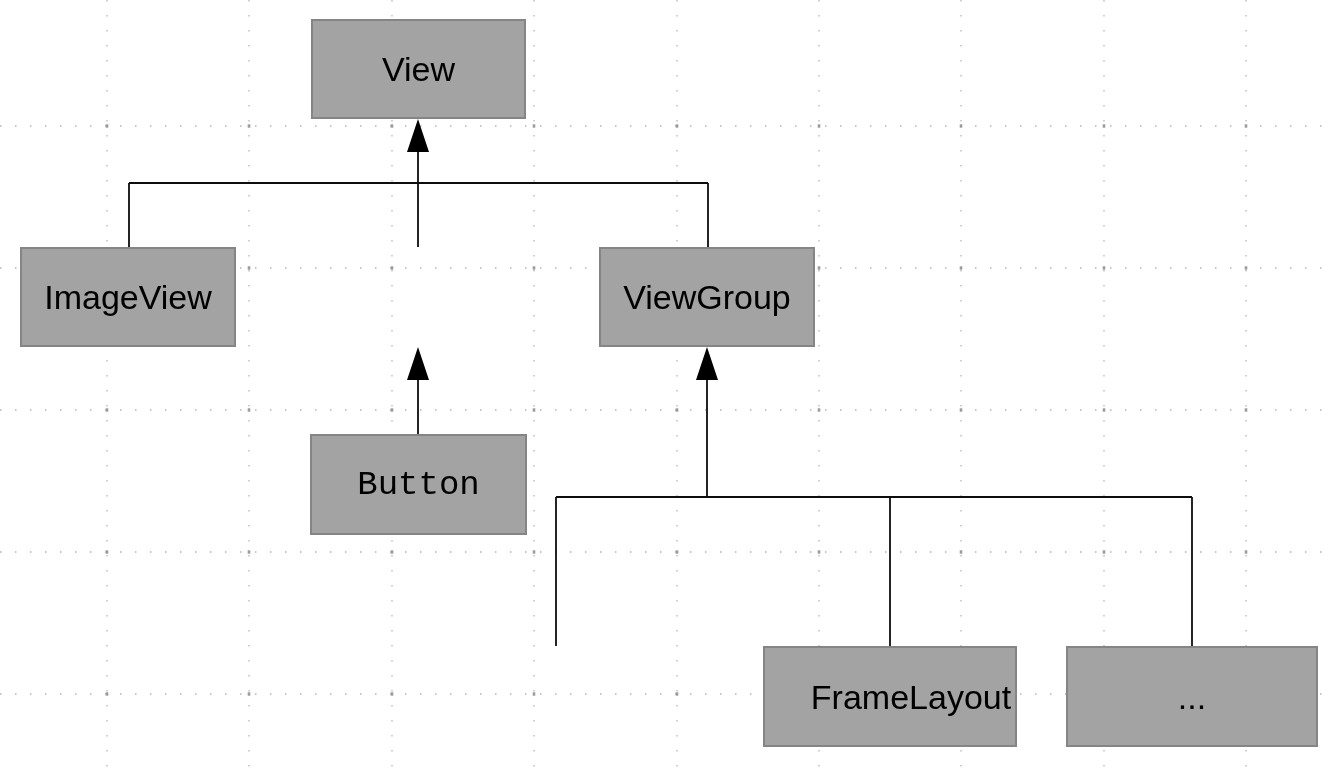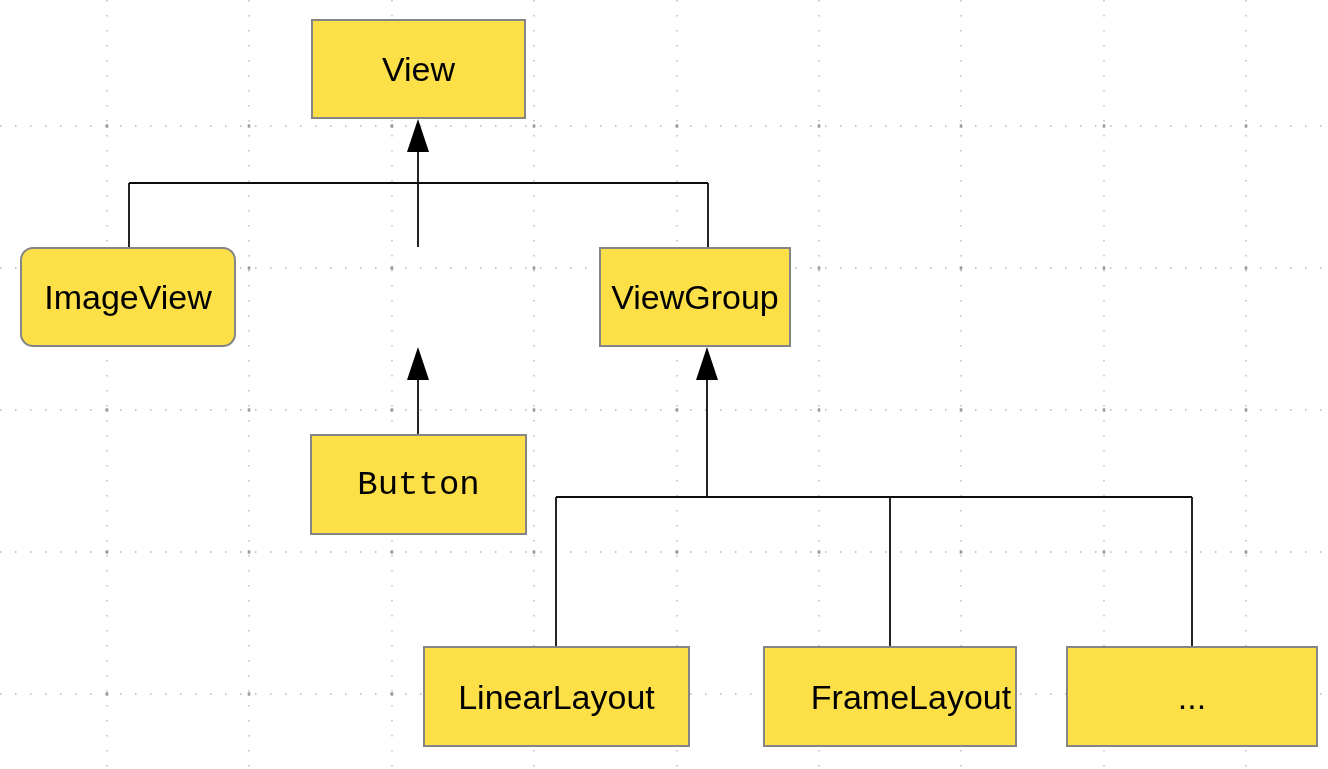--- a/index.html
+++ b/index.html
@@ -18,34 +18,34 @@
   .layer {
     position: absolute;
     left: 0;
     top: 0;
     width: 1328px;
     height: 769px;
   }
   .node {
     position: absolute;
     box-sizing: border-box;
-    background: #fde047;
+    background: #a3a3a3;
     border: 2px solid #858585;
     display: flex;
     align-items: center;
     justify-content: center;
     font-size: 34px;
     color: #000000;
     white-space: nowrap;
     line-height: 1;
   }
   .node-view        { left: 311px; top: 19px;  width: 215px; height: 100px; }
-  .node-imageview   { left: 20px;  top: 247px; width: 216px; height: 100px; border-radius: 13px; }
+  .node-imageview   { left: 20px;  top: 247px; width: 216px; height: 100px; }
   .node-textview    { left: 311px; top: 247px; width: 215px; height: 100px; }
-  .node-viewgroup   { left: 599px; top: 247px; width: 192px; height: 100px; }
+  .node-viewgroup   { left: 599px; top: 247px; width: 216px; height: 100px; }
   .node-button      { left: 310px; top: 434px; width: 217px; height: 101px; font-family: Liberation Mono, monospace; }
   .node-linearlayout{ left: 423px; top: 646px; width: 267px; height: 101px; }
   .node-framelayout { left: 763px; top: 646px; width: 254px; height: 101px; padding-left: 42px; }
   .node-ellipsis    { left: 1066px;top: 646px; width: 252px; height: 101px; }
 </style>
 </head>
 <body>
 
 <div class="stage">
 
@@ -133,23 +133,20 @@
   </div>
   <div class="node node-imageview">
     <span>ImageView</span>
   </div>
   <div class="node node-viewgroup">
     <span>ViewGroup</span>
   </div>
   <div class="node node-button">
     <span>Button</span>
   </div>
-  <div class="node node-linearlayout">
-    <span>LinearLayout</span>
-  </div>
   <div class="node node-framelayout">
     <span>FrameLayout</span>
   </div>
   <div class="node node-ellipsis">
     <span>...</span>
   </div>
 
 </div>
 
 </body></html>

